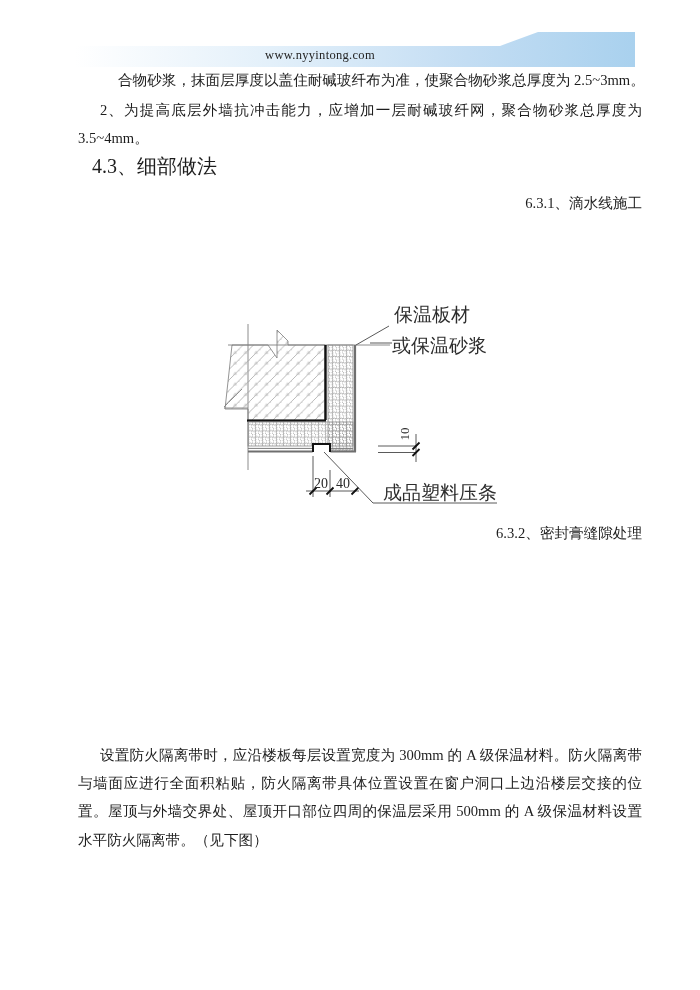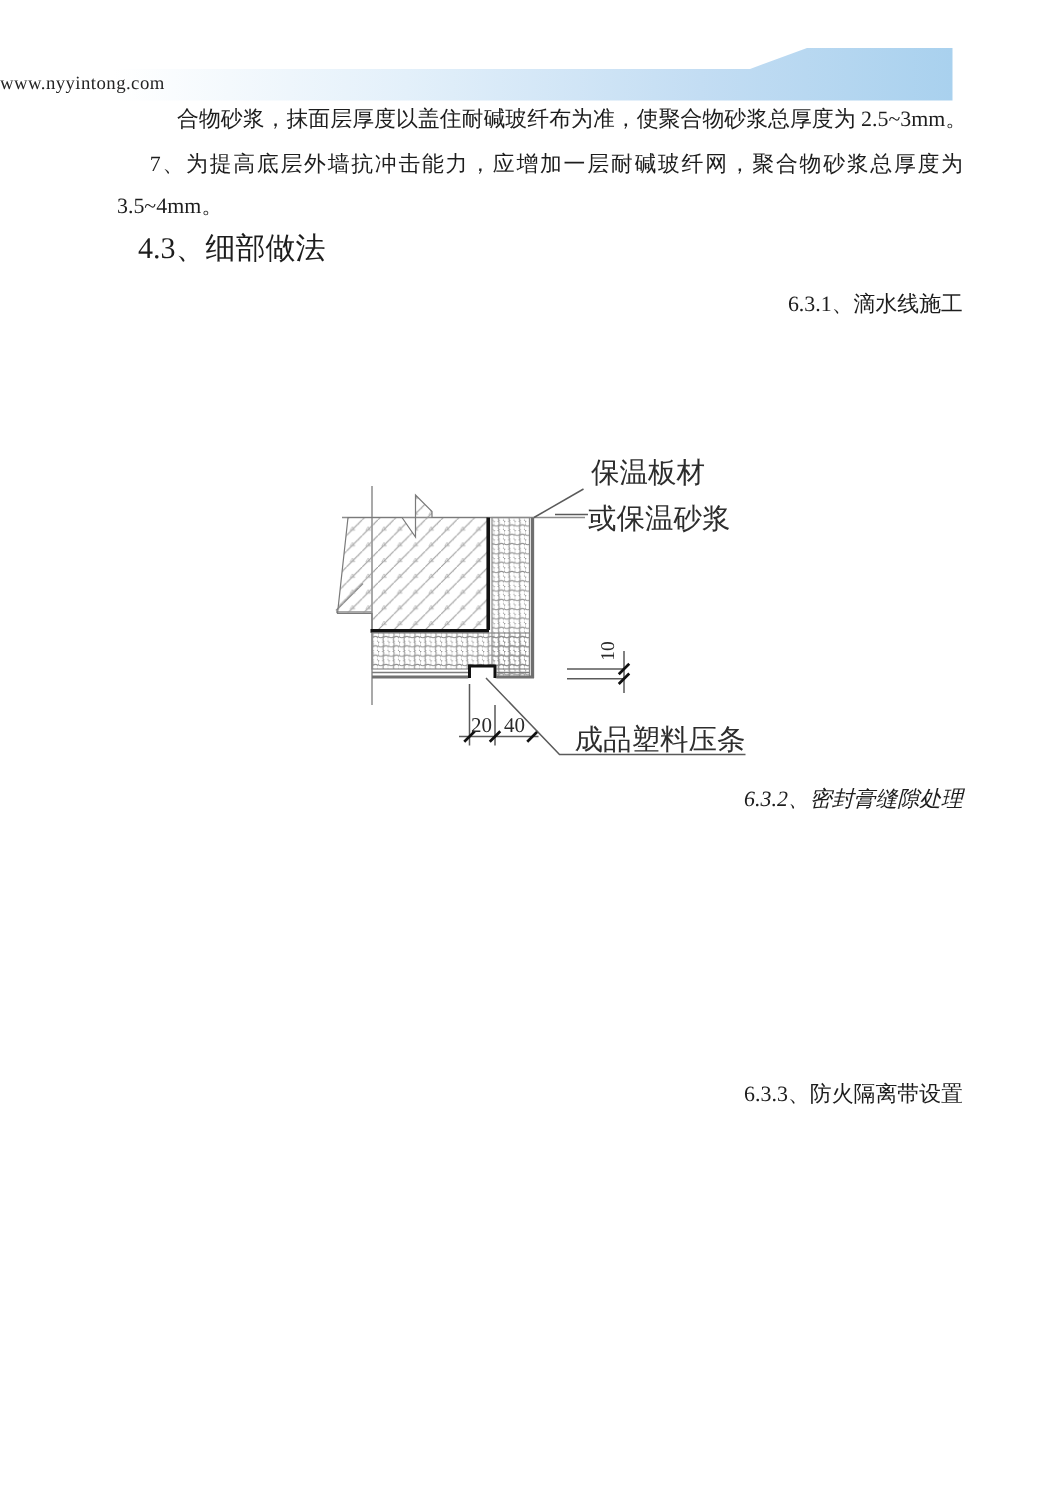--- a/index.html
+++ b/index.html
@@ -3,21 +3,21 @@
 <meta charset="utf-8">
 <style>
   html,body{margin:0;padding:0;background:#ffffff;}
   .page{
     position:relative;width:700px;height:990px;background:#ffffff;overflow:hidden;
     font-family:"Liberation Serif","DejaVu Serif",serif;color:#1d1d1d;
   }
   
   .ribbon-svg{position:absolute;left:0;top:0;width:700px;height:80px;}
   .site-url{
-    position:absolute;left:0;top:48px;width:640px;
+    position:absolute;left:0;top:48px;width:640px;text-align:center;
     font-size:12.5px;letter-spacing:0.3px;color:#242424;
   }
   
   .tx{
     position:absolute;left:78px;width:564px;
     font-size:14.6px;line-height:28.2px;text-align:justify;
     color:#1d1d1d;
   }
   .indent{text-indent:1.5em;}
   .h-main{
@@ -45,21 +45,21 @@
         <stop offset="0.35" stop-color="#e3f0fa"></stop>
         <stop offset="0.7" stop-color="#c3ddf3"></stop>
         <stop offset="1" stop-color="#a9d1ee"></stop>
       </linearGradient>
     </defs>
     <path d="M75,46 H500 L538,32 H635 V67 H75 Z" fill="url(#ribbonGrad)"></path>
   </svg>
   <div class="site-url">www.nyyintong.com</div>
 
   <div class="tx" style="top:66px;margin-left:40px;">合物砂浆，抹面层厚度以盖住耐碱玻纤布为准，使聚合物砂浆总厚度为 2.5~3mm。</div>
-  <div class="tx indent" style="top:96px;">7、为提高底层外墙抗冲击能力，应增加一层耐碱玻纤网，聚合物砂浆总厚度为 3.5~4mm。</div>
+  <div class="tx indent" style="top:96px;">2、为提高底层外墙抗冲击能力，应增加一层耐碱玻纤网，聚合物砂浆总厚度为 3.5~4mm。</div>
 
   <div class="h-main" style="top:150px;">4.3、细部做法</div>
   <div class="h-sub" style="top:189px;">6.3.1、滴水线施工</div>
 
   <svg class="diagram" viewBox="170 300 352 216">
     <defs>
       <pattern id="hatch" patternUnits="userSpaceOnUse" width="10.5" height="10.5">
         <path d="M-1,11.5 L11.5,-1" stroke="#9b9b9b" stroke-width="0.7" fill="none"></path>
         <path d="M2.5,7 L5.5,7 L4,4.6 Z" stroke="#b3b3b3" stroke-width="0.5" fill="none"></path>
         <circle cx="8" cy="3" r="0.5" fill="#c4c4c4"></circle>
@@ -113,17 +113,17 @@
       <path d="M356,345 L389,326"></path>
       <path d="M370,343 H392"></path>
       <path d="M324,452 L373,503 H497"></path>
     </g>
 
     <text class="cad-label" x="394" y="321" font-size="19">保温板材</text>
     <text class="cad-label" x="392" y="352" font-size="19">或保温砂浆</text>
     <text class="cad-label" x="383" y="499" font-size="19">成品塑料压条</text>
   </svg>
 
-  <div class="h-sub" style="top:519px;font-style:italic;">6.3.2、密封膏缝隙处理</div>
+  <div class="h-sub" style="top:519px;">6.3.2、密封膏缝隙处理</div>
 
-  <div class="h-sub" style="top:716px;">6.3.3、防火隔离带设置</div>
+  <div class="tx indent" style="top:741px;">设置防火隔离带时，应沿楼板每层设置宽度为 300mm 的 A 级保温材料。防火隔离带与墙面应进行全面积粘贴，防火隔离带具体位置设置在窗户洞口上边沿楼层交接的位置。屋顶与外墙交界处、屋顶开口部位四周的保温层采用 500mm 的 A 级保温材料设置水平防火隔离带。（见下图）</div>
 
 </div>
 
 </body></html>

